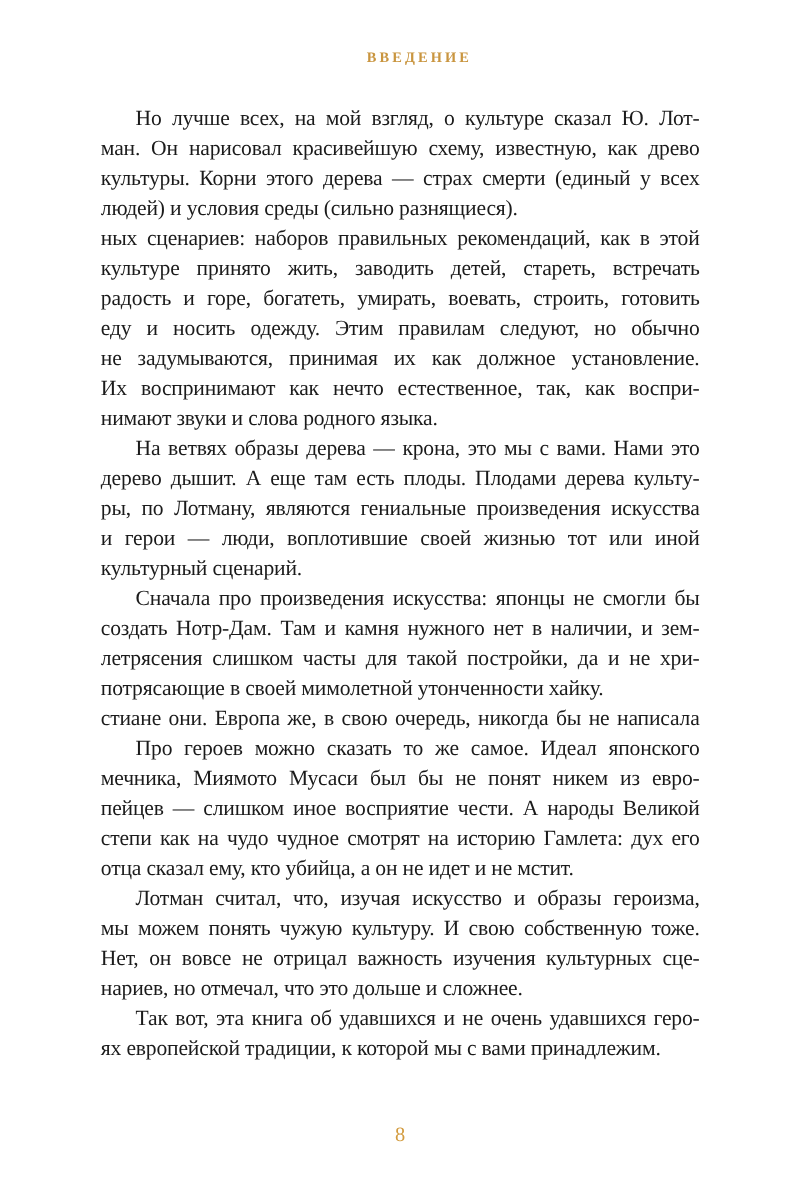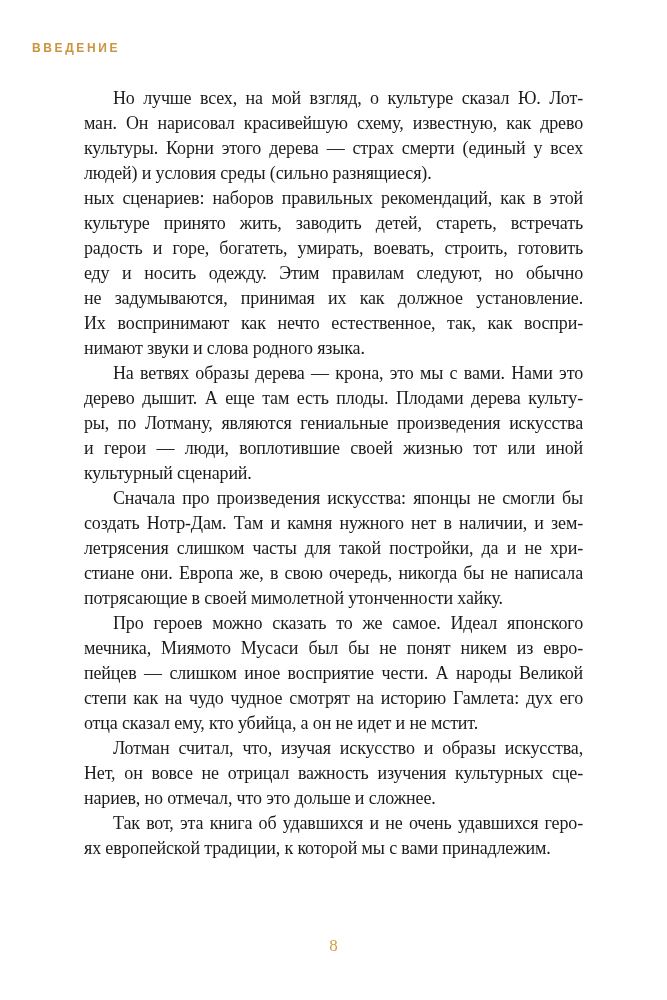--- a/index.html
+++ b/index.html
@@ -14,22 +14,22 @@
     background: #ffffff;
     overflow: hidden;
     font-family: "Liberation Serif", "DejaVu Serif", serif;
     color: #1b1b1b;
   }
   .running-head {
     position: absolute;
     top: 41px;
     left: 0;
     right: 0;
-    text-align: left;
-    font-family: Liberation Sans, sans-serif;
+    text-align: center;
+    font-family: Liberation Serif, serif;
     font-size: 12px;
     font-weight: 700;
     letter-spacing: 2.6px;
     color: #c9953f;
     padding-left: 32px;
   }
   .text-block {
     position: absolute;
     top: 86px;
     left: 84px;
@@ -89,32 +89,33 @@
         <div class="line first">На ветвях образы дерева — крона, это мы с вами. Нами это</div>
         <div class="line">дерево дышит. А еще там есть плоды. Плодами дерева культу-</div>
         <div class="line">ры, по Лотману, являются гениальные произведения искусства</div>
         <div class="line">и герои — люди, воплотившие своей жизнью тот или иной</div>
         <div class="line last">культурный сценарий.</div>
       </div>
       <div class="para">
         <div class="line first">Сначала про произведения искусства: японцы не смогли бы</div>
         <div class="line">создать Нотр-Дам. Там и камня нужного нет в наличии, и зем-</div>
         <div class="line">летрясения слишком часты для такой постройки, да и не хри-</div>
+        <div class="line last">потрясающие в своей мимолетной утонченности хайку.</div>
         <div class="line">стиане они. Европа же, в свою очередь, никогда бы не написала</div>
-        <div class="line last">потрясающие в своей мимолетной утонченности хайку.</div>
       </div>
       <div class="para">
         <div class="line first">Про героев можно сказать то же самое. Идеал японского</div>
         <div class="line">мечника, Миямото Мусаси был бы не понят никем из евро-</div>
         <div class="line">пейцев — слишком иное восприятие чести. А народы Великой</div>
         <div class="line">степи как на чудо чудное смотрят на историю Гамлета: дух его</div>
         <div class="line last">отца сказал ему, кто убийца, а он не идет и не мстит.</div>
       </div>
       <div class="para">
-        <div class="line first">Лотман считал, что, изучая искусство и образы искусства,</div>
+        <div class="line first">Лотман считал, что, изучая искусство и образы героизма,</div>
+        <div class="line">мы можем понять чужую культуру. И свою собственную тоже.</div>
         <div class="line">Нет, он вовсе не отрицал важность изучения культурных сце-</div>
         <div class="line last">нариев, но отмечал, что это дольше и сложнее.</div>
       </div>
       <div class="para">
         <div class="line first">Так вот, эта книга об удавшихся и не очень удавшихся геро-</div>
         <div class="line last">ях европейской традиции, к которой мы с вами принадлежим.</div>
       </div>
     </div>
 
   <div class="folio">8</div>

